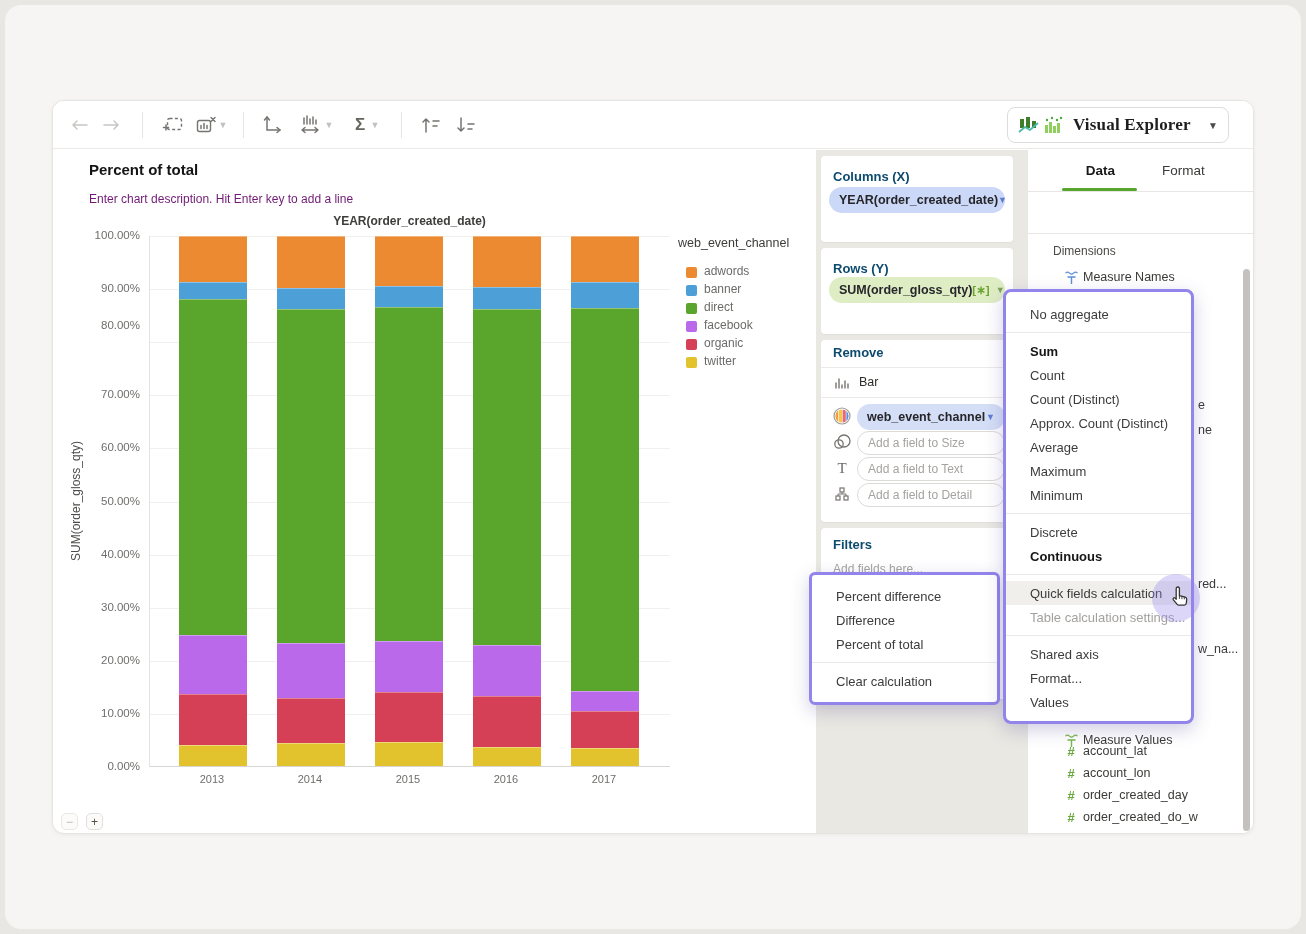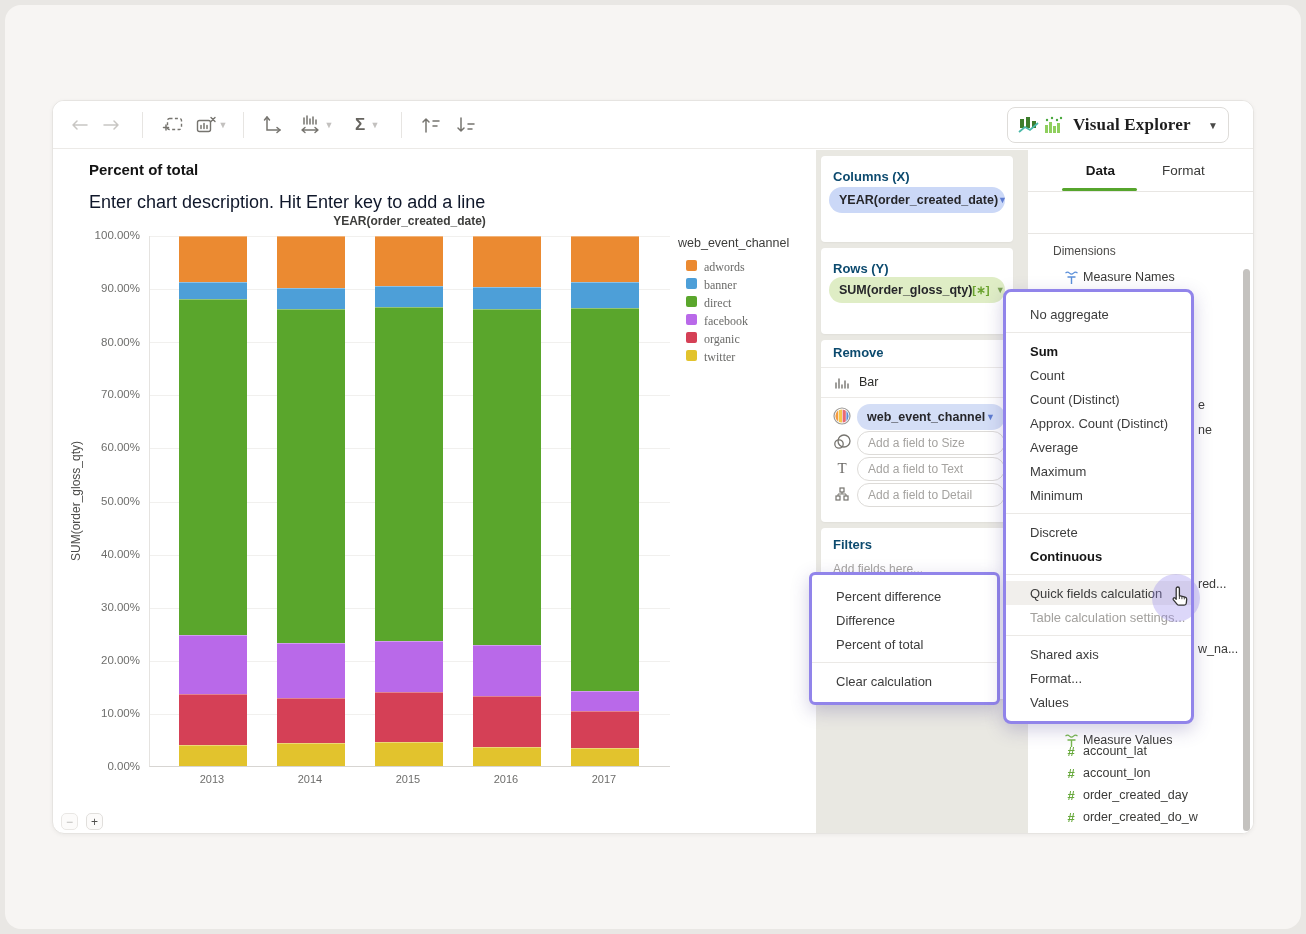--- a/index.html
+++ b/index.html
@@ -25,32 +25,32 @@
   
   .explorer-btn {
     position:absolute; right:24px; top:6px; height:36px; width:222px;
     border:1px solid #dedcd9; border-radius:8px; background:#fff;
     display:flex; align-items:center; padding:0 10px; cursor:pointer;
   }
   .explorer-btn .label { font-family:"Liberation Serif", serif; font-size:17px; font-weight:600; color:#1e1e1e; margin-left:8px; letter-spacing:.2px; }
   .explorer-btn .chev { margin-left:auto; font-size:10px; color:#4a4a48; }
   
   .chart-title { position:absolute; left:36px; top:60px; font-size:15px; font-weight:700; color:#141414; }
-  .chart-desc  { position:absolute; left:36px; top:91px; font-size:18px; color:#0f172a; cursor:text; }
+  .chart-desc  { position:absolute; left:36px; top:91px; font-size:12px; color:#701a75; cursor:text; }
   .plot-title  { position:absolute; left:96px; top:113px; width:521px; text-align:center; font-size:12px; font-weight:700; color:#3d3d3b; }
   .ylab { position:absolute; left:23px; top:400px; transform:translate(-50%,-50%) rotate(-90deg); white-space:nowrap; font-size:12px; color:#4c4c4a; }
   .plot { position:absolute; left:96px; top:135px; width:521px; height:531px; border-left:1px solid #e5e3e0; border-bottom:1px solid #d7d5d2; }
   .gridline { position:absolute; left:0; width:100%; height:1px; background:#f1f0ee; }
   .ytick { position:absolute; left:17px; width:70px; text-align:right; font-size:11.5px; color:#6e6e6c; }
   .bar { position:absolute; top:0; height:100%; }
   .seg { position:absolute; width:100%; box-shadow: inset 0 1px 0 rgba(255,255,255,0.35); }
   .xlab { position:absolute; top:672px; width:68px; text-align:center; font-size:11px; color:#6e6e6c; }
   .legend-title { position:absolute; left:625px; top:135px; font-size:12.5px; color:#3c3c3a; }
   .legend-items { position:absolute; left:633px; top:159px; }
-  .legend-row { height:18px; display:flex; align-items:flex-start;font-family:Liberation Serif, serif; }
+  .legend-row { height:18px; display:flex; align-items:flex-end; }
   .legend-swatch { width:11px; height:11px; border-radius:2px; margin-right:7px; }
   .legend-label { font-size:12px; color:#6b6b69; }
   .zoom-btn { position:absolute; width:17px; height:17px; border-radius:5px; background:#fcfbfa; border:1px solid #e9e7e4; display:flex; align-items:center; justify-content:center; font-size:12px; cursor:pointer; }
   
   .mid-col { position:absolute; left:763px; top:49px; width:212px; height:685px; background:#e9e8e2; }
   .panel { position:absolute; left:768px; width:192px; background:#fff; border-radius:4px; box-shadow:0 1px 2px rgba(0,0,0,0.04); }
   .panel-h { position:absolute; left:12px; font-size:13px; font-weight:700; color:#0c4a6e; }
   .pill { position:absolute; left:8px; width:176px; height:26px; border-radius:13px; display:flex; align-items:center; padding:0 10px; font-size:12.5px; font-weight:600; color:#26262a; cursor:pointer; }
   .pill .chev { margin-left:auto; font-size:9px; }
   .divline { position:absolute; left:0; width:100%; height:1px; background:#eceae7; }
@@ -233,21 +233,21 @@
         <div class="seg" style="bottom: 3.4%; height: 7%; background: rgb(213, 64, 86);"></div>
         <div class="seg" style="bottom: 10.4%; height: 3.8%; background: rgb(185, 105, 233);"></div>
         <div class="seg" style="bottom: 14.2%; height: 72.2%; background: rgb(90, 166, 44);"></div>
         <div class="seg" style="bottom: 86.4%; height: 5%; background: rgb(77, 159, 216);"></div>
         <div class="seg" style="bottom: 91.4%; height: 8.6%; background: rgb(235, 138, 49);"></div>
       </div>
     </div>
   <div id="yticks">
       <div class="ytick abs" style="top: 128px;">100.00%</div>
       <div class="ytick abs" style="top: 181.1px;">90.00%</div>
-      <div class="ytick abs" style="top: 235px;">80.00%</div>
+      <div class="ytick abs" style="top: 218px;">80.00%</div>
       <div class="ytick abs" style="top: 287.3px;">70.00%</div>
       <div class="ytick abs" style="top: 340.4px;">60.00%</div>
       <div class="ytick abs" style="top: 393.5px;">50.00%</div>
       <div class="ytick abs" style="top: 446.6px;">40.00%</div>
       <div class="ytick abs" style="top: 499.7px;">30.00%</div>
       <div class="ytick abs" style="top: 552.8px;">20.00%</div>
       <div class="ytick abs" style="top: 605.9px;">10.00%</div>
       <div class="ytick abs" style="top: 659px;">0.00%</div>
     </div>
   <div id="xlabels">

